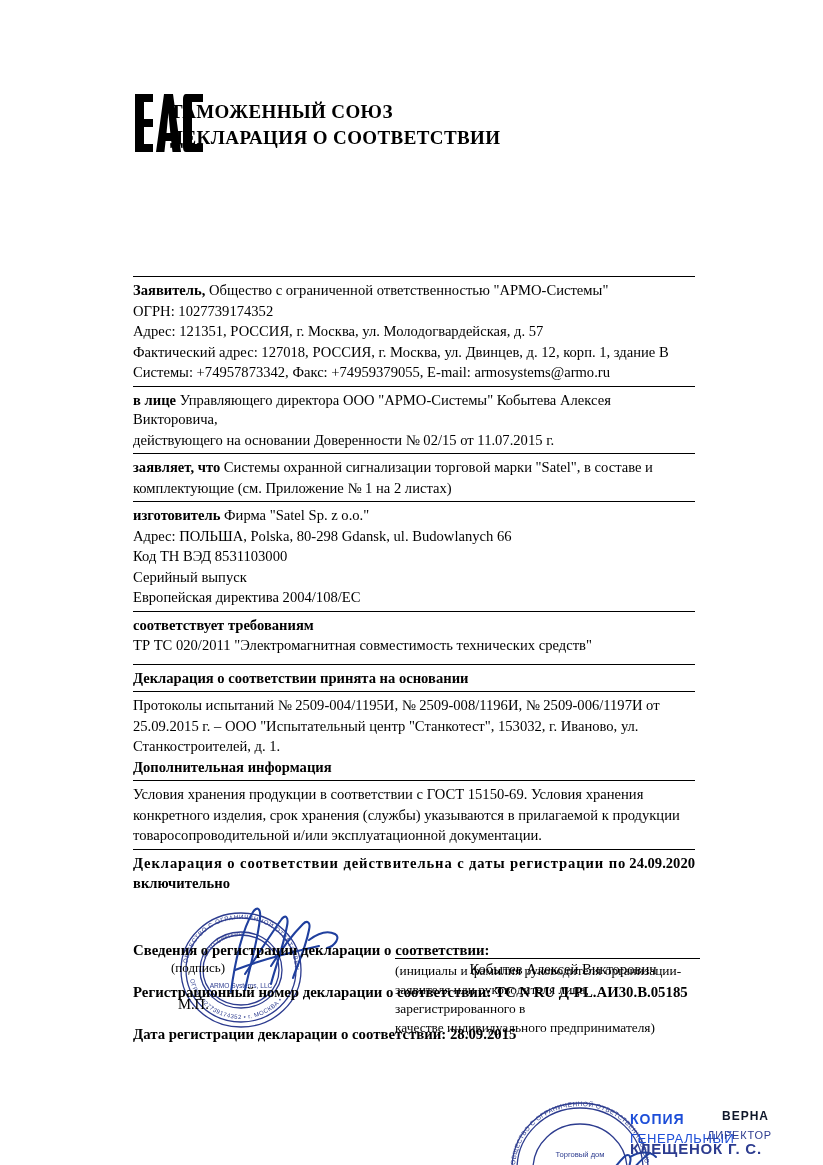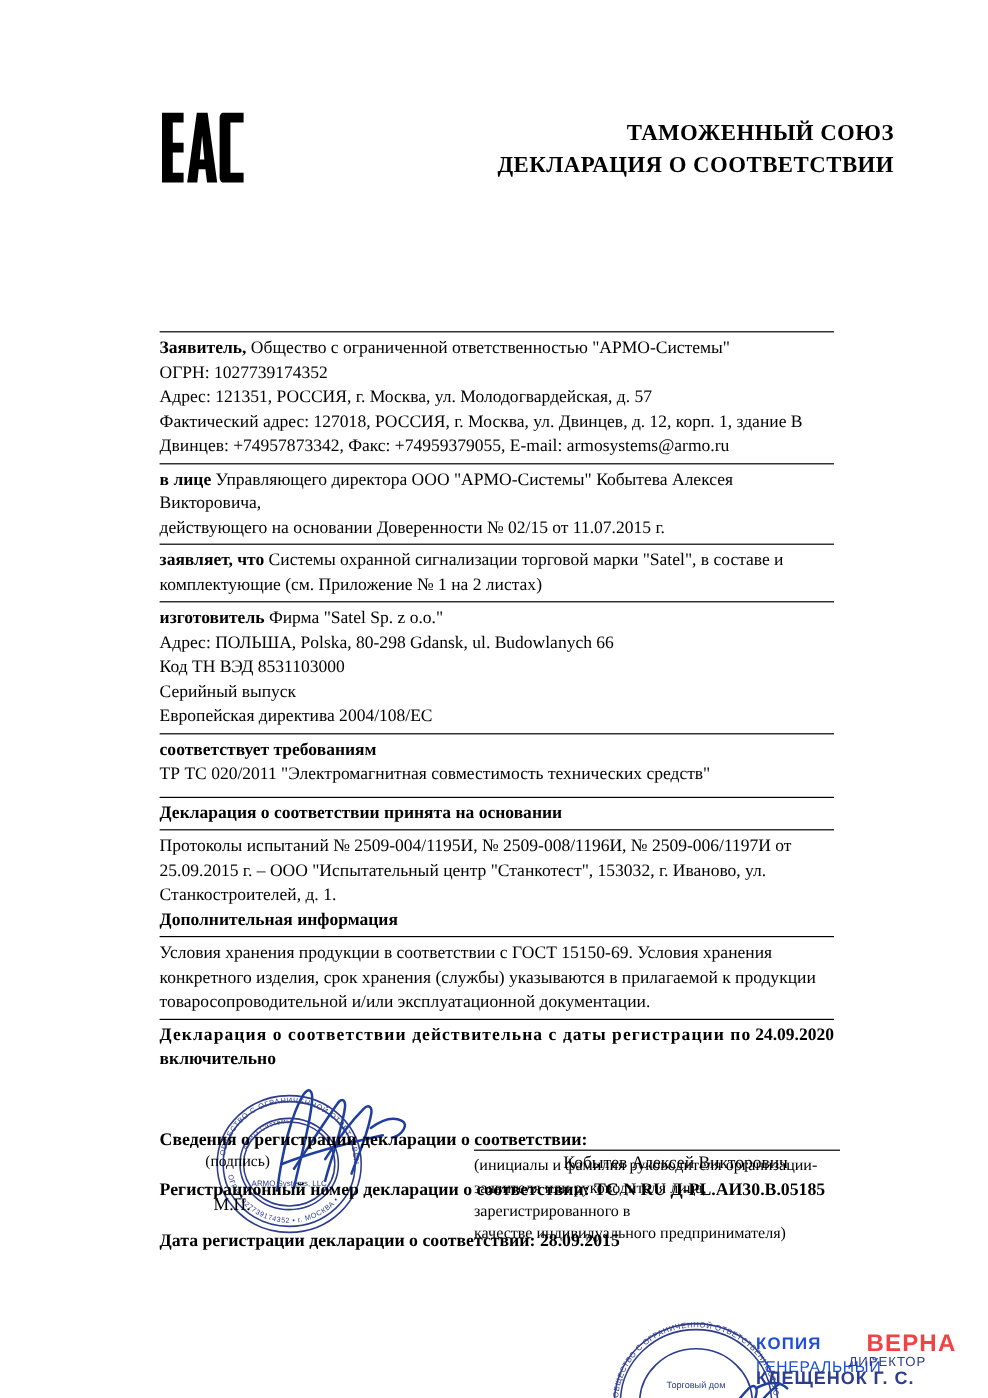--- a/index.html
+++ b/index.html
@@ -29,23 +29,23 @@
   .eac-mark {
     position: absolute;
     left: 133px;
     top: -3px;
     width: 72px;
     height: 62px;
   }
   .title-block {
     position: absolute;
     left: 170px;
-    right: 78px;
+    right: 100px;
     top: 4px;
-    text-align: right;
+    text-align: left;
   }
   .title-line {
     font-weight: bold;
     font-size: 19px;
     letter-spacing: 0.4px;
     line-height: 26px;
   }
 
   
   .content {
@@ -151,23 +151,23 @@
     color: #1d4ed8;
     line-height: 20px;
     font-weight: bold;
   }
   .kopiya .l2 { letter-spacing: 0.6px; font-weight: normal; font-size: 13px;}
   .verna {
     position: absolute;
     left: 252px;
     top: 14px;
     font-family: "Liberation Sans", sans-serif;
-    font-size: 20px;
+    font-size: 12px;
     letter-spacing: 1px;
-    color: #ef4444;
+    color: #0f172a;
     font-weight: bold;
   }
   .director {
     position: absolute;
     left: 237px;
     top: 34px;
     font-family: "Liberation Sans", sans-serif;
     font-size: 11px;
     letter-spacing: 0.8px;
     color: #2d3c8f;
@@ -217,21 +217,21 @@
   <div class="content">
 
     <div class="rule"></div>
     <div class="row">
       <span class="b">Заявитель,</span>
       <span>Общество с ограниченной ответственностью "АРМО-Системы"</span>
     </div>
     <div class="row">ОГРН: 1027739174352</div>
     <div class="row">Адрес: 121351, РОССИЯ, г. Москва, ул. Молодогвардейская, д. 57</div>
     <div class="row">Фактический адрес: 127018, РОССИЯ, г. Москва, ул. Двинцев, д. 12, корп. 1, здание В</div>
-    <div class="row">Двинцев: +74957873342, Факс: +74959379055, E-mail: armosystems@armo.ru</div>
+    <div class="row">Системы: +74957873342, Факс: +74959379055, E-mail: armosystems@armo.ru</div>
 
     <div class="rule"></div>
     <div class="row">
       <span class="b">в лице</span>
       <span>Управляющего директора ООО "АРМО-Системы" Кобытева Алексея Викторовича,</span>
     </div>
     <div class="row">действующего на основании Доверенности № 02/15 от 11.07.2015 г.</div>
 
     <div class="rule"></div>
     <div class="row">

